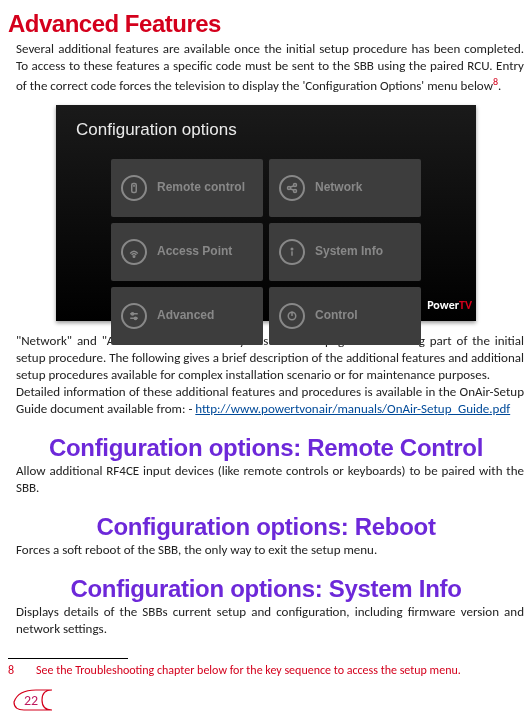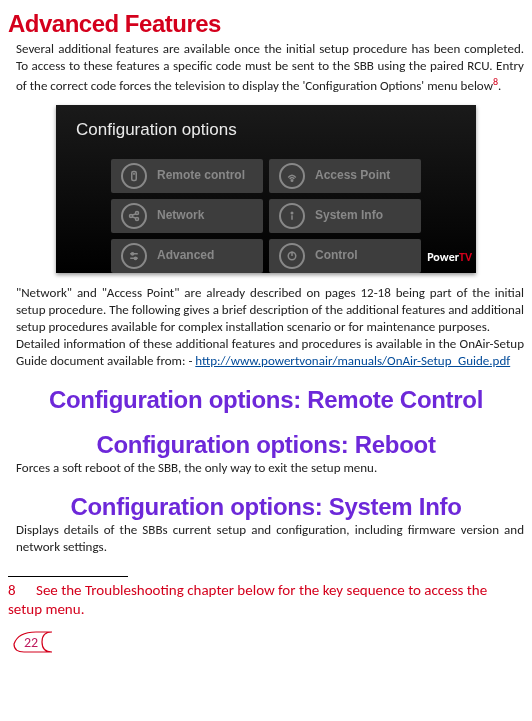--- a/index.html
+++ b/index.html
@@ -38,21 +38,21 @@
   }
   sup.fn { color: #d4001c; font-size: 10px; }
   a.link { color: #004a99; text-decoration: underline; word-break: break-all;}
   .screenshot-wrap {
     display: flex;
     justify-content: center;
     margin: 10px 0 12px 0;
   }
   .tv {
     width: 420px;
-    height: 168px;
+    height: 216px;
     background: linear-gradient(#1a1a1a,#000);
     position: relative;
     box-shadow: 0 2px 4px rgba(0,0,0,.4);
   }
   .tv-title {
     color: #eaeaea;
     font-size: 17px;
     font-weight: 400;
     padding: 14px 0 0 20px;
     font-family: Arial, sans-serif;
@@ -66,21 +66,21 @@
     display: grid;
     grid-template-columns: 1fr 1fr;
     gap: 6px;
   }
   .tv-btn {
     background: #3d3d3d;
     border-radius: 2px;
     height: 34px;
     display: flex;
     align-items: center;
-    padding: 0 10px;
+    padding: 12px 10px;
     gap: 10px;
   }
   .tv-icon {
     width: 22px;
     height: 22px;
     border: 2px solid #888;
     border-radius: 50%;
     display: flex;
     align-items: center;
     justify-content: center;
@@ -105,21 +105,21 @@
   .tv-logo .pw { color:#fff; font-weight:700; font-style:normal;}
   .tv-logo .tv2 { color:#d4001c; font-weight:700; font-style:normal;}
   hr.fnrule {
     border: none;
     border-top: 1px solid #000;
     width: 120px;
     margin: 20px 0 4px 0;
   }
   .footnote {
     color: #d4001c;
-    font-size: 15px;
+    font-size: 12px;
     margin: 0;
   }
   .footnote .num { display:inline-block; width: 28px; }
   .pagefoot {
     margin-top: 10px;
     position: relative;
     height: 30px;
   }
   .pagefoot svg { position:absolute; left:4px; top:0; }
   .pagefoot .num {
@@ -150,38 +150,38 @@
             <svg viewBox="0 0 16 16">
               <rect x="5" y="2" width="6" height="12" rx="2"></rect>
               <circle cx="8" cy="5" r="0.5" fill="#888"></circle>
             </svg>
           </div>
           <div class="tv-label">Remote control</div>
         </div>
         <div class="tv-btn">
           <div class="tv-icon">
             <svg viewBox="0 0 16 16">
-              <path d="M3 10 Q8 4 13 10"></path>
-              <path d="M5 12 Q8 8 11 12"></path>
-              <circle cx="8" cy="14" r="1" fill="#888" stroke="none"></circle>
-            </svg>
-          </div>
-          <div class="tv-label">Access Point</div>
-        </div>
-        <div class="tv-btn">
-          <div class="tv-icon">
-            <svg viewBox="0 0 16 16">
               <circle cx="4" cy="8" r="2"></circle>
               <circle cx="12" cy="4" r="2"></circle>
               <circle cx="12" cy="12" r="2"></circle>
               <line x1="5.5" y1="7" x2="10.5" y2="5"></line>
               <line x1="5.5" y1="9" x2="10.5" y2="11"></line>
             </svg>
           </div>
           <div class="tv-label">Network</div>
+        </div>
+        <div class="tv-btn">
+          <div class="tv-icon">
+            <svg viewBox="0 0 16 16">
+              <path d="M3 10 Q8 4 13 10"></path>
+              <path d="M5 12 Q8 8 11 12"></path>
+              <circle cx="8" cy="14" r="1" fill="#888" stroke="none"></circle>
+            </svg>
+          </div>
+          <div class="tv-label">Access Point</div>
         </div>
         <div class="tv-btn">
           <div class="tv-icon">
             <svg viewBox="0 0 16 16">
               <circle cx="8" cy="4" r="1" fill="#888" stroke="none"></circle>
               <line x1="8" y1="7" x2="8" y2="13"></line>
             </svg>
           </div>
           <div class="tv-label">System Info</div>
         </div>
@@ -212,20 +212,21 @@
   </div>
 </div>
 
 <p class="body">"Network" and "Access Point" are already described on pages 12-18 being part of the initial setup procedure. The following gives a brief description of the additional features and additional setup procedures available for complex installation scenario or for maintenance purposes.</p>
 <p class="body">
   <span>Detailed information of these additional features and procedures is available in the OnAir-Setup Guide document available from: - </span><a class="link" href="#">http://www.powertvonair/manuals/OnAir-Setup_Guide.pdf</a>
 </p>
 
 <div id="sections">
     <h2 class="sub">Configuration options: Remote Control</h2>
+    <p class="body">Allow additional RF4CE input devices (like remote controls or keyboards) to be paired with the SBB.</p>
     <h2 class="sub">Configuration options: Reboot</h2>
     <p class="body">Forces a soft reboot of the SBB, the only way to exit the setup menu.</p>
     <h2 class="sub">Configuration options: System Info</h2>
     <p class="body">Displays details of the SBBs current setup and configuration, including firmware version and network settings.</p>
   </div>
 
 <hr class="fnrule">
 <p class="footnote">
   <span class="num">8</span><span>See the Troubleshooting chapter below for the key sequence to access the setup menu.</span>
 </p>

